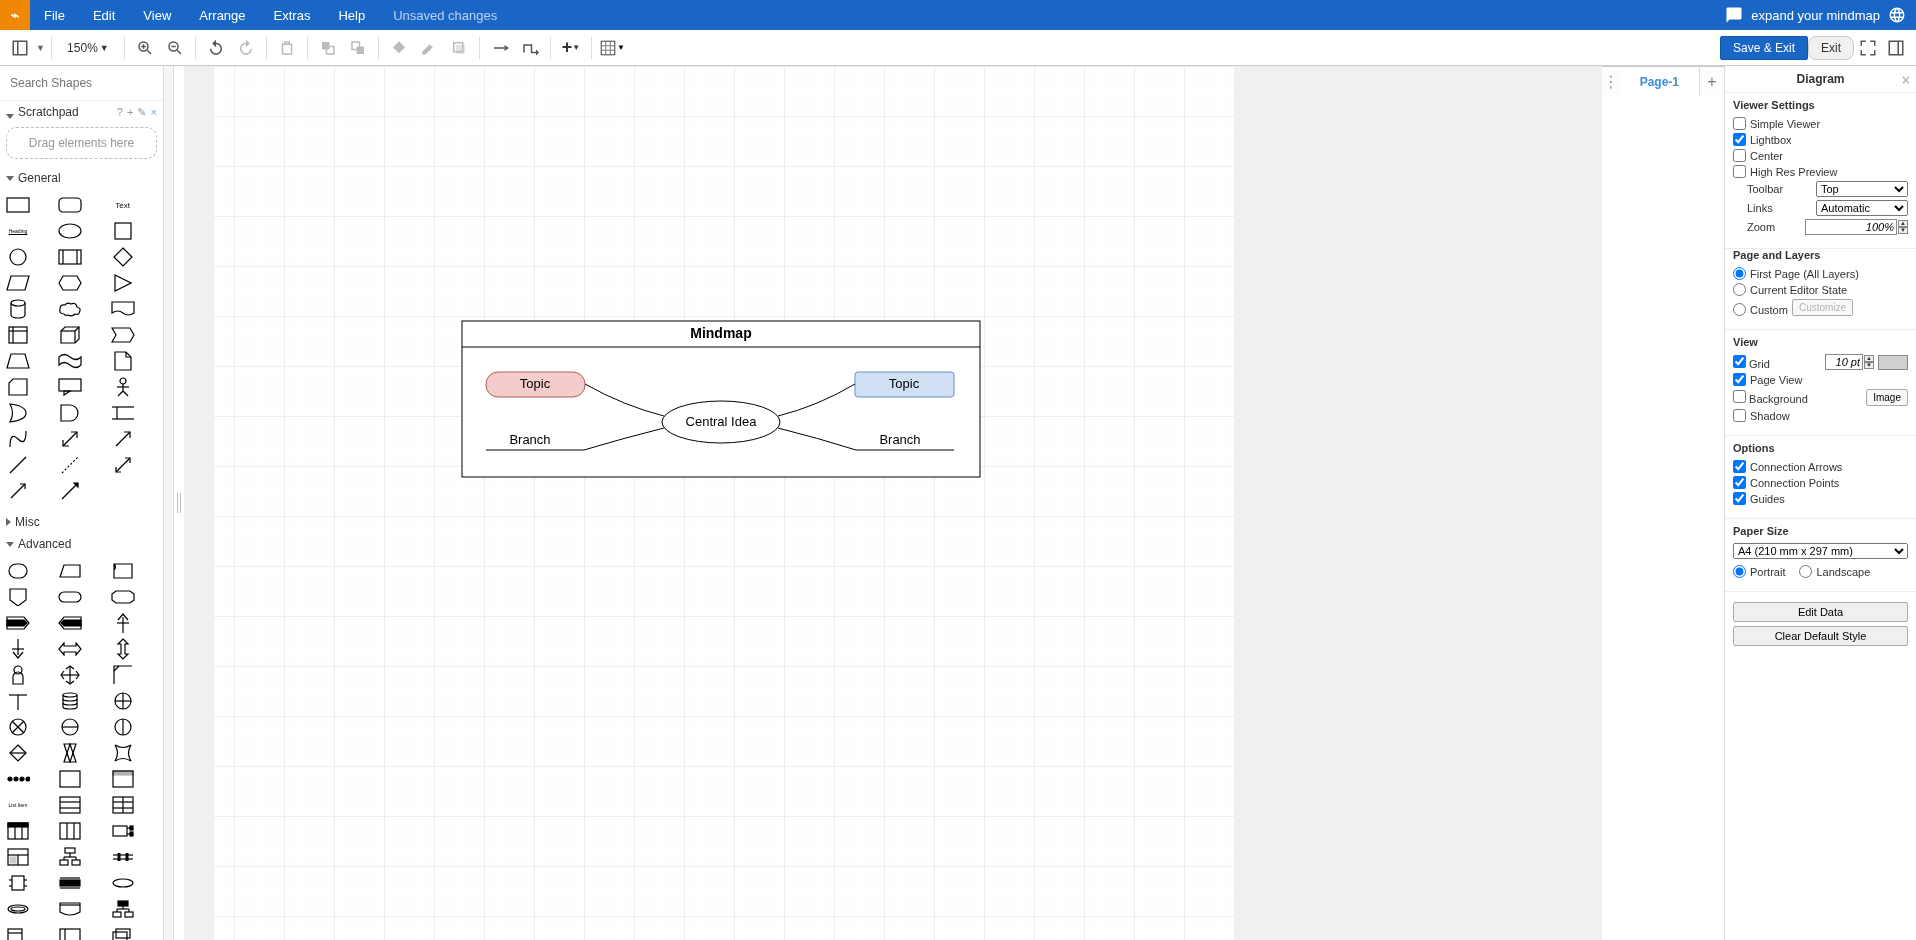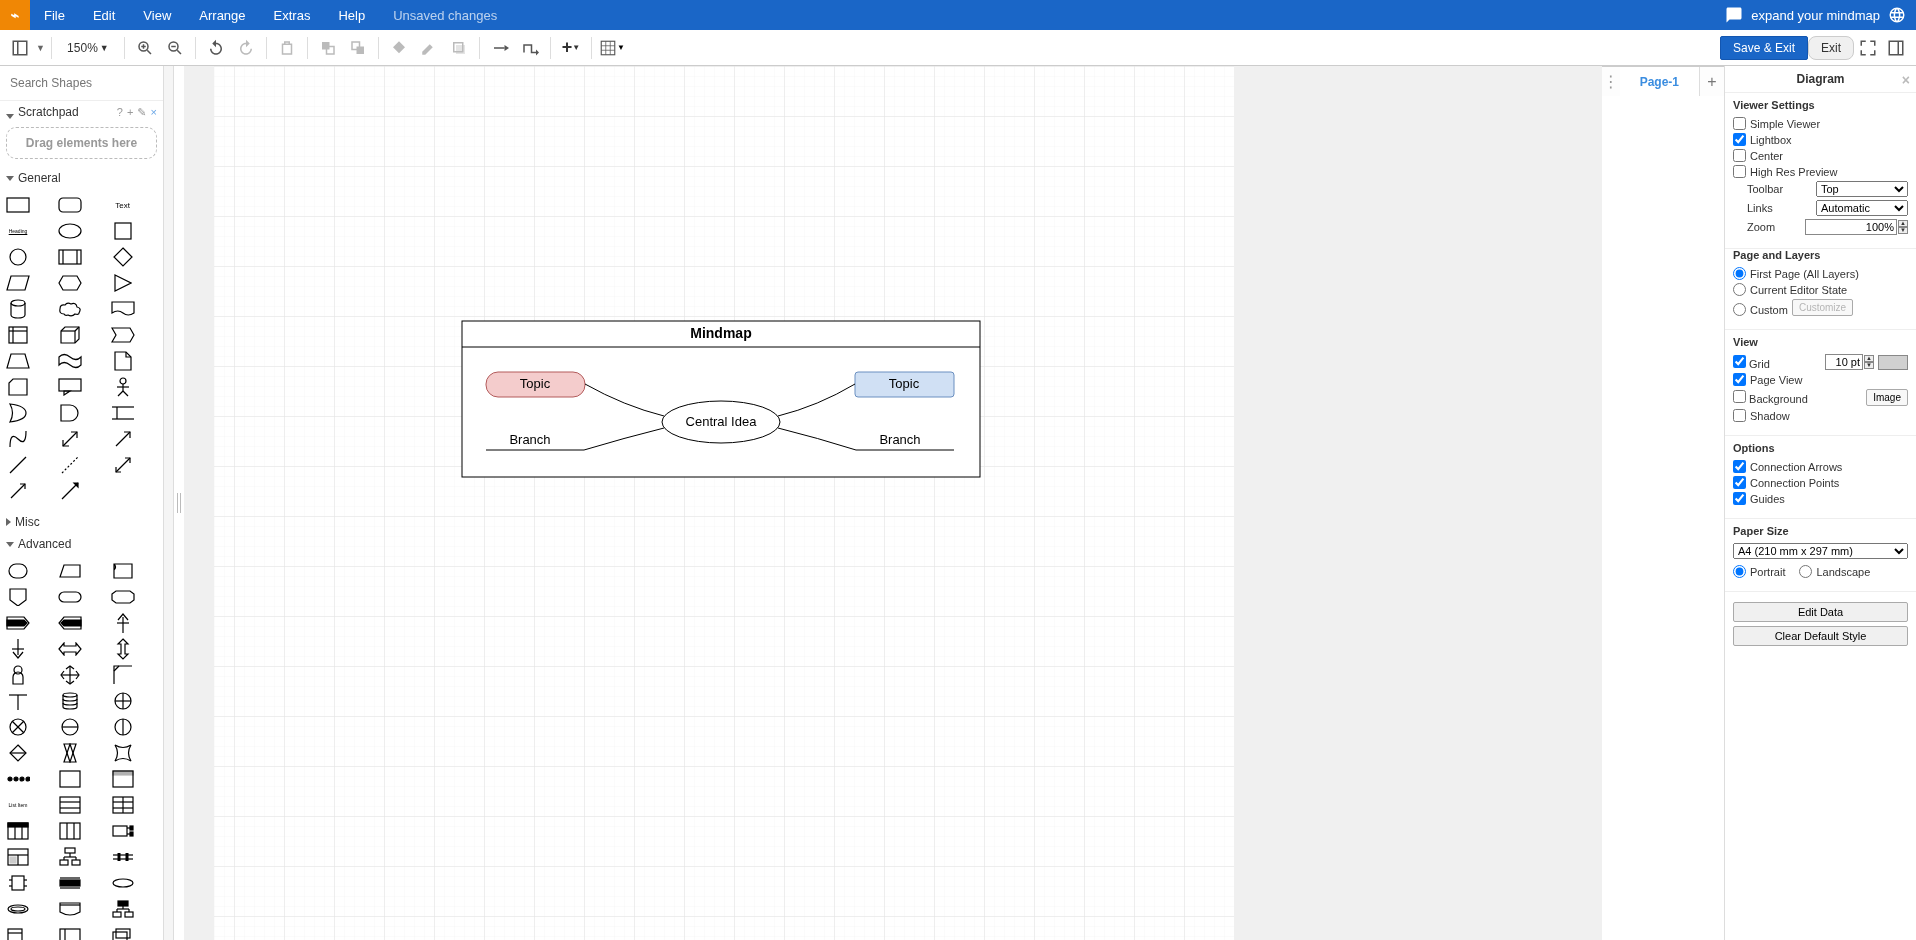--- a/index.html
+++ b/index.html
@@ -32,21 +32,21 @@
 
 .sidebar-left { width: 164px; border-right: 1px solid #ddd; display: flex; flex-direction: column; background: #fff; overflow-y: auto; }
 .sidebar-scroll-gutter { width: 10px; border-right: 1px solid #ddd; background: #f5f5f5; }
 .search-row { display: flex; align-items: center; padding: 6px; border-bottom: 1px solid #eee; }
 .search-row input { flex: 1; border: none; outline: none; font-size: 12px; padding: 4px; }
 .section-head { display: flex; align-items: center; padding: 4px 6px; font-size: 12px; color: #333; cursor: pointer; }
 .section-head .tri { width: 0; height: 0; border-left: 4px solid transparent; border-right: 4px solid transparent; border-top: 5px solid #666; margin-right: 4px; }
 .section-head.collapsed .tri { border-top: 4px solid transparent; border-bottom: 4px solid transparent; border-left: 5px solid #666; border-right: none; }
 .scratchpad-head { justify-content: space-between; }
 .scratchpad-icons { display: flex; gap: 4px; color: #999; font-size: 11px; }
-.scratch-drop { margin: 4px 6px 8px; border: 1.5px dashed #bbb; border-radius: 10px; font-size: 12px; color: #999; text-align: center; padding: 8px 0; font-weight: bold; }
+.scratch-drop { margin: 4px 6px 8px; border: 1.5px dashed #bbb; border-radius: 10px; font-size: 12px; color: #999; text-align: center; padding: 8px 0; }
 .shapes-grid { display: grid; grid-template-columns: repeat(3, 1fr); gap: 2px; padding: 4px 4px 8px; }
 .shape-cell { width: 28px; height: 24px; display: flex; align-items: center; justify-content: center; cursor: pointer; }
 .shape-cell svg { stroke: #000; stroke-width: 1.2; fill: none; }
 .shape-cell.text-cell { font-size: 8px; }
 .more-shapes { color: #f08705; font-size: 12px; padding: 10px 8px; display: flex; align-items: center; gap: 4px; border-top: 1px solid #eee; margin-top: auto; }
 
 
 .splitter-handle { width: 10px; display:flex; align-items:center; justify-content:center; cursor: col-resize; }
 .splitter-handle div { width:4px; height:20px; border-left:1px solid #bbb; border-right:1px solid #bbb; }
 
@@ -66,21 +66,21 @@
 .rp-title { text-align: center; font-weight: bold; font-size: 12px; padding: 6px 0; position: relative; border-bottom: 1px solid #eee; }
 .rp-title .close { position: absolute; right: 6px; top: 6px; color: #bbb; font-size: 14px; cursor: pointer; }
 .rp-section { padding: 6px 8px 10px; border-bottom: 1px solid #eee; }
 .rp-section-title { font-weight: bold; margin-bottom: 6px; font-size: 11px; }
 .rp-row { display: flex; align-items: flex-end; margin: 3px 0; gap: 4px; }
 .rp-row label { display: flex; align-items: center; gap: 4px; cursor: pointer; }
 .rp-row input[type=checkbox], .rp-row input[type=radio] { margin: 0; }
 .rp-kv { display: flex; align-items: center; justify-content: space-between; margin: 3px 0; }
 .rp-kv select, .rp-kv input[type=text] { font-size: 11px; width: 92px; }
 .num-spin { display:flex; align-items:center; }
-.num-spin input { width: 48px; text-align: right; font-size: 11px; border:1px solid #888; padding:1px 2px; }
+.num-spin input { width: 48px; text-align: right; font-size: 11px; border:1px solid #888; padding:1px 2px;font-style:italic; }
 .spin-btns { display:flex; flex-direction:column; margin-left:1px; }
 .spin-btns div { width:10px; height:7px; border:1px solid #888; font-size:6px; line-height:5px; text-align:center; cursor:pointer; background:#eee; }
 .swatch { width: 30px; height: 15px; border:1px solid #888; background:#d0d0d0; cursor:pointer; }
 .rp-btn-wide { width: 100%; font-size: 11px; padding: 3px 0; margin-top: 4px; border:1px solid #aaa; background:#f0f0f0; cursor:pointer; border-radius:2px; }
 .rp-btn-sm { font-size: 10px; padding: 2px 6px; border:1px solid #aaa; background:#f8f8f8; cursor:pointer; border-radius:2px; }
 .rp-indent { padding-left: 14px; }
 .rp-select-full { width: 100%; font-size: 11px; }
 </style>
 </head>
 <body>

